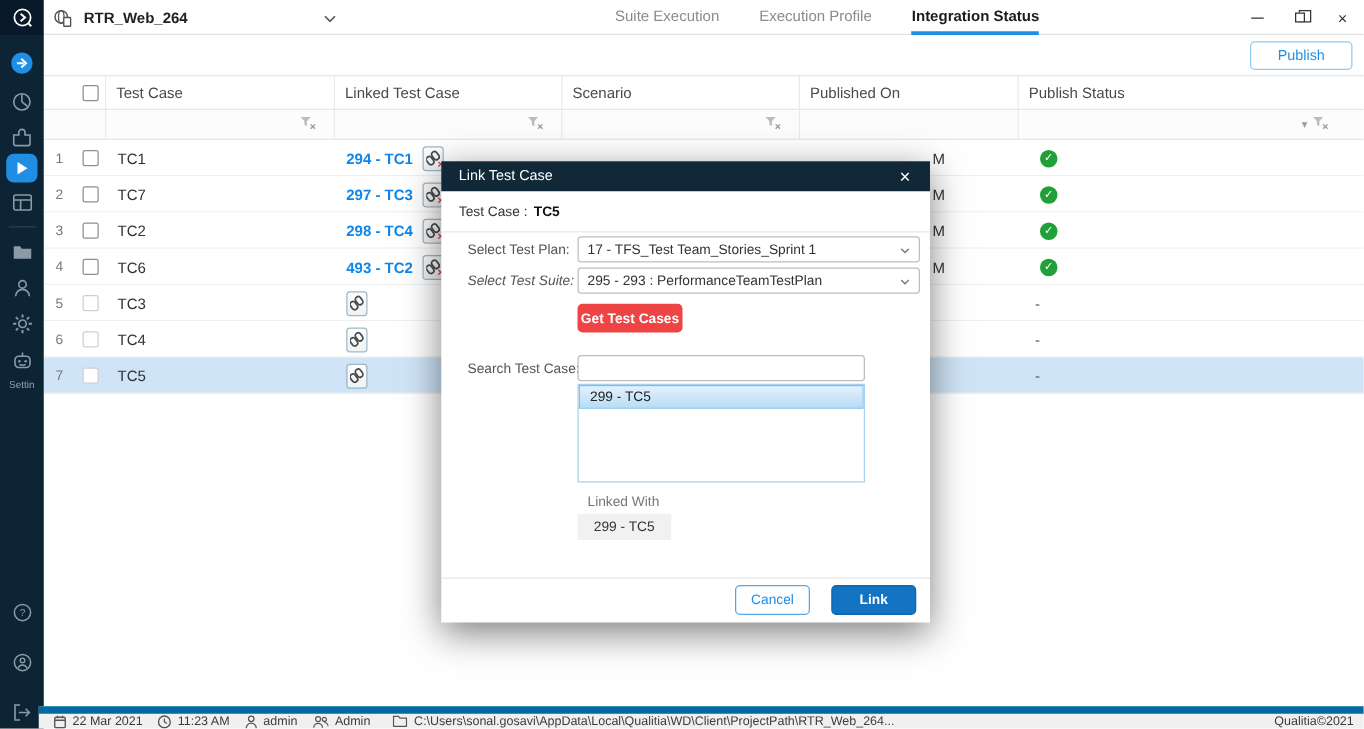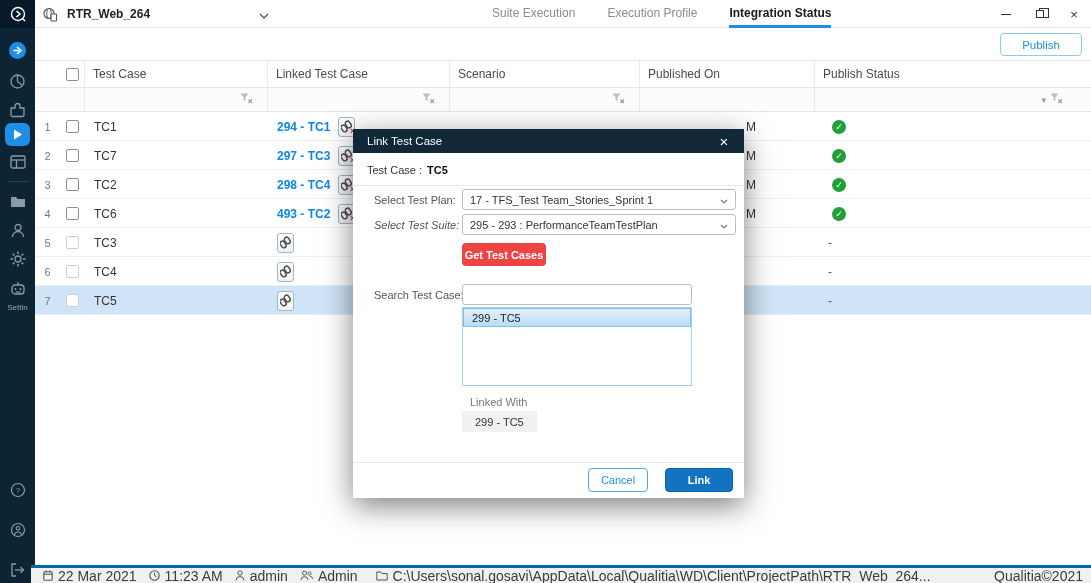--- a/index.html
+++ b/index.html
@@ -79,21 +79,21 @@
   .m-btn-blue { position:absolute; background:#ef4444; color:#fff; border:none; border-radius:4px; font-size:11px; font-weight:bold; display:flex; align-items:center; justify-content:center; cursor:pointer; font-family:inherit; }
   .m-input { position:absolute; left:109px; width:230px; height:21px; border:1px solid #bdbdbd; border-radius:3px; background:#fff; font-size:11px; padding:0 7px; font-family:inherit; }
   .m-list { position:absolute; left:109px; top:178px; width:230px; height:79px; border:1px solid #a5d2f0; background:#fff; overflow:hidden; }
   .m-list-item { height:19px; line-height:18px; padding-left:8px; color:#222; cursor:pointer; }
   .m-list-item.selected { background:linear-gradient(#e3f1fc,#b9dcf5); border:1px solid #7fc0ea; }
   .m-chip { position:absolute; left:109px; top:282px; height:21px; background:#f1f1f1; color:#333; display:flex; align-items:center; padding:0 13px; font-size:11px; }
   .m-cancel { position:absolute; left:235px; top:339px; width:60px; height:24px; background:#fff; border:1px solid #53a6e8; border-radius:4px; color:#1e8fe5; font-size:11px; display:flex; align-items:center; justify-content:center; cursor:pointer; }
   .m-link { position:absolute; left:312px; top:339px; width:68px; height:24px; background:#1173c2; border:1px solid #0d65ad; border-radius:4px; color:#fff; font-weight:bold; font-size:11px; display:flex; align-items:center; justify-content:center; cursor:pointer; }
 
   
-  .statusbar { position:absolute; left:31px; top:565px; width:1060px; height:18px; background:#f0f0f0; border-top:3px solid #0369a1; display:flex; align-items:center; font-size:14px; color:#3c3c3c; z-index:26; }
+  .statusbar { position:absolute; left:31px; top:565px; width:1060px; height:18px; background:#f0f0f0; border-top:6px solid #0369a1; display:flex; align-items:center; font-size:10px; color:#3c3c3c; z-index:26; }
   .sb-item { display:flex; align-items:center; gap:5px; margin-left:12px; white-space:nowrap; }
   .sb-right { margin-left:auto; margin-right:8px; color:#3c3c3c; }
   .sb-ico { display:flex; align-items:center; }
 </style>
 </head>
 <body>
 
 <div id="app">
 
   <div class="titlebar">

